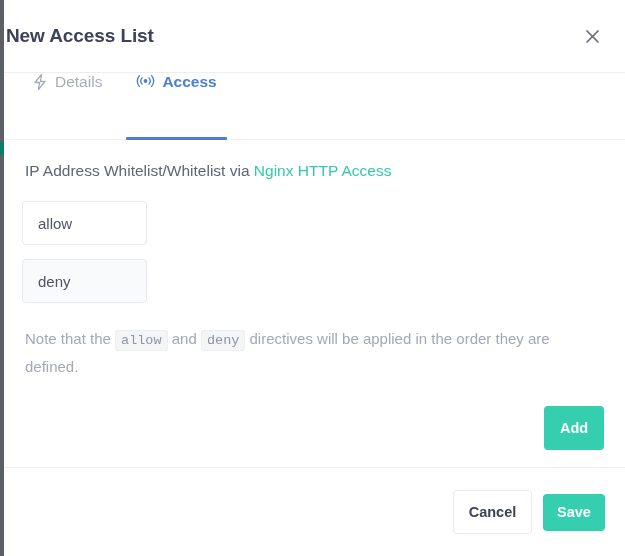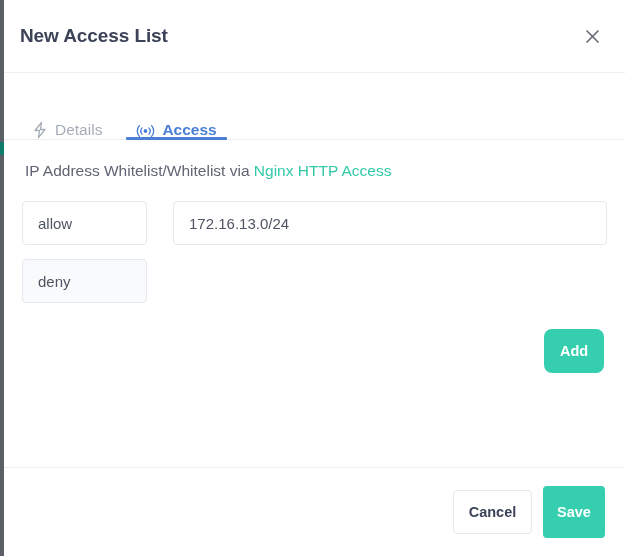--- a/index.html
+++ b/index.html
@@ -48,21 +48,21 @@
     flex-direction: column;
   }
 
   
   .modal-header {
     height: 73px;
     min-height: 73px;
     border-bottom: 1px solid #eceef1;
     display: flex;
     align-items: center;
-    padding: 0 20px 0 16px;
+    padding: 0 20px 0 2px;
     box-sizing: border-box;
   }
   .modal-title {
     font-size: 19px;
     font-weight: bold;
     color: #3c4257;
     letter-spacing: -0.1px;
     flex: 1;
   }
   .close-btn {
@@ -81,21 +81,21 @@
     height: 67px;
     min-height: 67px;
     border-bottom: 1px solid #eceef1;
     display: flex;
     align-items: stretch;
     padding: 0 0 0 18px;
     box-sizing: border-box;
   }
   .tab {
     display: flex;
-    align-items: flex-end;
+    align-items: flex-start;
     gap: 7px;
     padding: 0 10px;
     margin-right: 14px;
     font-size: 15.5px;
     color: #a7adb8;
     cursor: pointer;
     position: relative;
     box-sizing: border-box;
   }
   .tab .tab-ico { display: flex; align-items: center; }
@@ -183,41 +183,41 @@
     font-family: "Liberation Sans", sans-serif;
     font-weight: bold;
     font-size: 14.5px;
     cursor: pointer;
     box-sizing: border-box;
   }
   .btn-teal {
     background: #35cfb0;
     color: #ffffff;
   }
-  .btn-add { width: 60px; height: 44px; border-radius: 8px; }
+  .btn-add { width: 60px; height: 44px; }
   .btn-light {
     background: #ffffff;
     color: #3c4257;
     border: 1px solid #e6e9ef;
   }
 
   
   .modal-footer {
     height: 89px;
     min-height: 89px;
     border-top: 1px solid #eceef1;
     display: flex;
     align-items: center;
     justify-content: flex-end;
     gap: 11px;
     padding: 0 20px 0 0;
     box-sizing: border-box;
   }
   .btn-cancel { width: 79px; height: 44px; }
-  .btn-save   { width: 62px; height: 52px; }
+  .btn-save   { width: 62px; height: 37px; }
 </style>
 </head>
 <body>
 
 <div id="app-backdrop">
   <div id="backdrop-sidebar">
     <div id="backdrop-sidebar-active"></div>
   </div>
 </div>
 
@@ -261,27 +261,29 @@
   </div>
 
   <div class="modal-body">
 
     <div class="lead-text">
       <span>IP Address Whitelist/Whitelist via </span><a class="lead-link">Nginx HTTP Access</a>
     </div>
 
     <div class="rule-row">
       <input class="field directive" type="text" value="allow" style="">
-      <input class="field target" type="text" value="172.16.13.0/24" style="">
     </div>
 
     <div class="rule-row">
       <input class="field directive muted" type="text" value="deny" style="">
     </div>
 
+    <div class="note">
+      <span>Note that the </span><span class="code-chip">allow</span><span> and </span><span class="code-chip">deny</span><span> directives will be applied in the order they are defined.</span>
+    </div>
 
     <div class="add-row">
       <button class="btn btn-teal btn-add">Add</button>
     </div>
 
   </div>
 
   <div class="modal-footer">
     <button class="btn btn-light btn-cancel">Cancel</button>
     <button class="btn btn-teal btn-save">Save</button>

